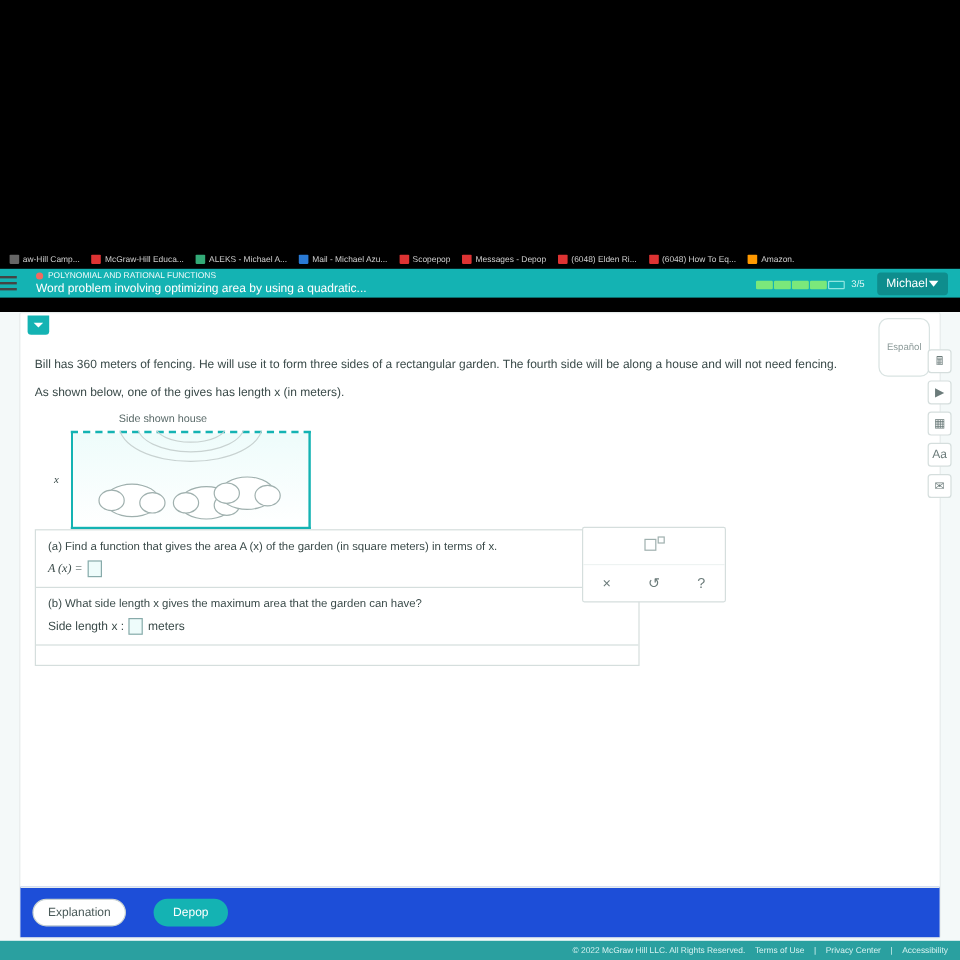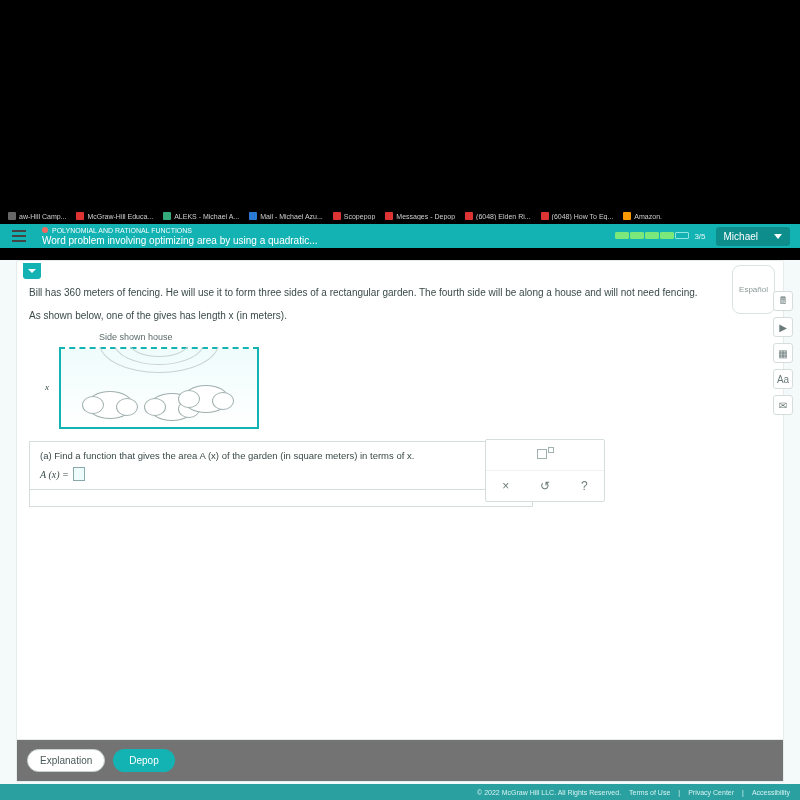--- a/index.html
+++ b/index.html
@@ -1,39 +1,39 @@
 <!DOCTYPE html>
 <html><head>
 <meta charset="utf-8">
 <style>
   *{box-sizing:border-box;margin:0;padding:0;font-family:Arial,Helvetica,sans-serif}
   body{background:#000;width:800px;height:800px;overflow:hidden}
   .stage{position:absolute;top:0;left:0;width:800px;height:800px}
   .tabs{position:absolute;top:208px;left:0;right:0;height:16px;display:flex;gap:2px;font-size:7px;color:#cfcfcf;align-items:center;padding:0 4px}
   .tab{display:flex;align-items:center;gap:3px;padding:0 4px;white-space:nowrap;overflow:hidden}
   .tabicon{width:8px;height:8px;border-radius:1px;display:inline-block;flex:0 0 auto}
-  .header{position:absolute;top:224px;left:0;right:0;height:24px;background:#14b3b3;color:#fff;display:flex;align-items:center;padding:0 10px 0 12px}
+  .header{position:absolute;top:224px;left:0;right:0;height:24px;background:#14b3b3;color:#fff;display:flex;align-items:center;padding:0 10px 0 0}
   .hamburger{width:20px;height:20px;display:flex;flex-direction:column;justify-content:center;gap:3px;margin-right:10px;cursor:pointer}
   .hamburger span{display:block;height:2px;background:#444;width:14px}
   .header-titles{flex:1;min-width:0}
   .header .ov{font-size:7px;display:flex;align-items:center;gap:4px;opacity:.95}
   .header .ov::before{content:"";width:6px;height:6px;border-radius:50%;background:#ff665c;display:inline-block}
   .header .tt{font-size:10px;margin-top:1px}
-  .progress{display:flex;gap:1px;align-items:flex-start;margin-right:10px}
+  .progress{display:flex;gap:1px;align-items:flex-end;margin-right:10px}
   .progress .seg{width:14px;height:7px;border:1px solid #8fe6e0;border-radius:1px}
   .progress .seg.fill{background:#7be87b;border-color:#7be87b}
   .progress .cnt{font-size:8px;margin-left:4px;color:#dff7f6}
-  .userpill{background:#0e8d8d;border-radius:3px;padding:4px 8px;font-size:10px;display:flex;align-items:center;gap:16px;cursor:pointer}
+  .userpill{background:#0e8d8d;border-radius:3px;padding:4px 8px;font-size:10px;display:flex;align-items:center;gap:1px;cursor:pointer}
   .userpill .caret{border-left:4px solid transparent;border-right:4px solid transparent;border-top:5px solid #fff}
   .contentwrap{position:absolute;top:260px;left:0;right:0;bottom:0;background:#f4f9f9}
   .content{position:absolute;top:0;left:16px;right:16px;bottom:18px;background:#fff;border:1px solid #e6eceb;border-radius:2px}
   .back{position:absolute;top:2px;left:6px;width:18px;height:16px;background:#14b3b3;border-radius:0 0 3px 3px;display:flex;align-items:center;justify-content:center;cursor:pointer}
   .back svg{width:10px;height:10px;fill:#fff}
   .esp{position:absolute;top:4px;right:8px;font-size:8px;color:#8c9a99;border:1px solid #d9e3e2;border-radius:8px;padding:19px 6px;background:#fff;cursor:pointer}
-  .problem{position:absolute;top:24px;left:12px;right:40px;font-size:10px;color:#3a4a49;line-height:1.5}
+  .problem{position:absolute;top:36px;left:12px;right:40px;font-size:10px;color:#3a4a49;line-height:1.5}
   .problem p{margin-bottom:8px}
   .diagram-cap{font-size:9px;color:#5a6a69;margin:4px 0 2px 70px}
   .diagram{position:relative;width:200px;height:82px;margin:2px 0 0 30px;border:2px solid #14b3b3;border-top:2px dashed #14b3b3;background:linear-gradient(#eefcfb,#fff)}
   .xlab{position:absolute;left:-16px;top:50%;transform:translateY(-50%);font-size:9px;font-style:italic;color:#3a4a49}
   .rings{position:absolute;top:-2px;left:50%;transform:translateX(-50%);width:130px;height:34px;overflow:hidden}
   .rings span{position:absolute;border:1px solid #c8d2d1;border-radius:50%}
   .r1{width:120px;height:60px;left:5px;top:-34px}
   .r2{width:90px;height:44px;left:20px;top:-26px}
   .r3{width:60px;height:28px;left:35px;top:-18px}
   .bush{position:absolute;width:46px;height:28px;border:1px solid #9fb0ae;border-radius:50%;background:#fff}
@@ -51,21 +51,21 @@
   .mathI{font-style:italic;font-family:'Times New Roman',serif}
   .toolbox{position:absolute;top:178px;left:468px;width:120px;border:1px solid #d5dedd;border-radius:2px;background:#fff}
   .toolbox .row{display:flex}
   .toolbox .cell{flex:1;height:30px;display:flex;align-items:center;justify-content:center;font-size:12px;color:#6b7b7a;cursor:pointer}
   .toolbox .row:first-child{border-bottom:1px solid #eef3f2}
   .sup{font-size:10px;position:relative}
   .sup .base{display:inline-block;width:10px;height:10px;border:1px solid #9fb0ae}
   .sup .exp{display:inline-block;width:6px;height:6px;border:1px solid #9fb0ae;position:relative;top:-6px;left:1px}
   .sidetools{position:absolute;top:30px;right:-12px;width:22px;display:flex;flex-direction:column;gap:6px}
   .sidetools .sbtn{width:20px;height:20px;border:1px solid #d5dedd;border-radius:3px;background:#fff;display:flex;align-items:center;justify-content:center;font-size:10px;color:#6b7b7a;cursor:pointer}
-  .bottombar{position:absolute;left:0;right:0;bottom:0;height:42px;border-top:1px solid #e6eceb;background:#737373;display:flex;align-items:center;padding:16px 10px;gap:8px}
+  .bottombar{position:absolute;left:0;right:0;bottom:0;height:42px;border-top:1px solid #e6eceb;background:#1d4ed8;display:flex;align-items:center;padding:16px 10px;gap:23px}
   .btn-outline{font-size:10px;color:#4a5a59;border:1px solid #c8d2d1;background:#fff;border-radius:14px;padding:5px 12px;cursor:pointer}
   .btn-solid{font-size:10px;color:#fff;background:#14b3b3;border:none;border-radius:14px;padding:6px 16px;cursor:pointer}
   .footer{position:absolute;left:0;right:0;bottom:0;height:16px;background:#2aa0a0;display:flex;align-items:center;justify-content:flex-end;gap:8px;padding:0 10px;font-size:7px;color:#dff7f6}
   .footer span{opacity:.95}
 </style>
 </head>
 <body>
 
 <div class="stage">
   <div class="tabs" id="tabs">
@@ -159,20 +159,28 @@
 
       <div class="parts">
         <div class="part">
           <div>(a) Find a function that gives the area A (x) of the garden (in square meters) in terms of x.</div>
           <div class="ansrow">
             <span class="mathI">A (x) =</span>
             <span class="ansbox"></span>
           </div>
         </div>
         <div class="part">
+          <div>(b) What side length x gives the maximum area that the garden can have?</div>
+          <div class="ansrow">
+            <span><span>Side length x :</span></span>
+            <span class="ansbox"></span>
+            <span>meters</span>
+          </div>
+        </div>
+        <div class="part">
         </div>
       </div>
 
       <div class="toolbox">
         <div class="row">
           <div class="cell">
             <span class="sup"><span class="base"></span><span class="exp"></span></span>
           </div>
         </div>
         <div class="row">

